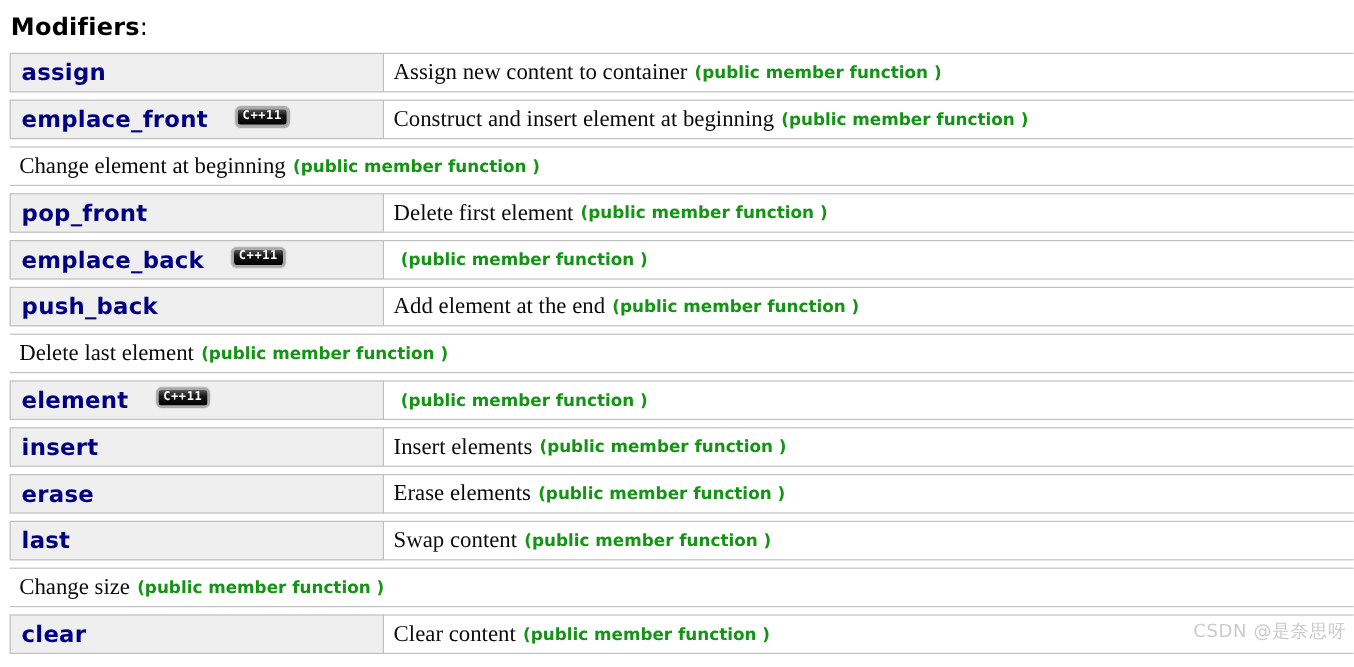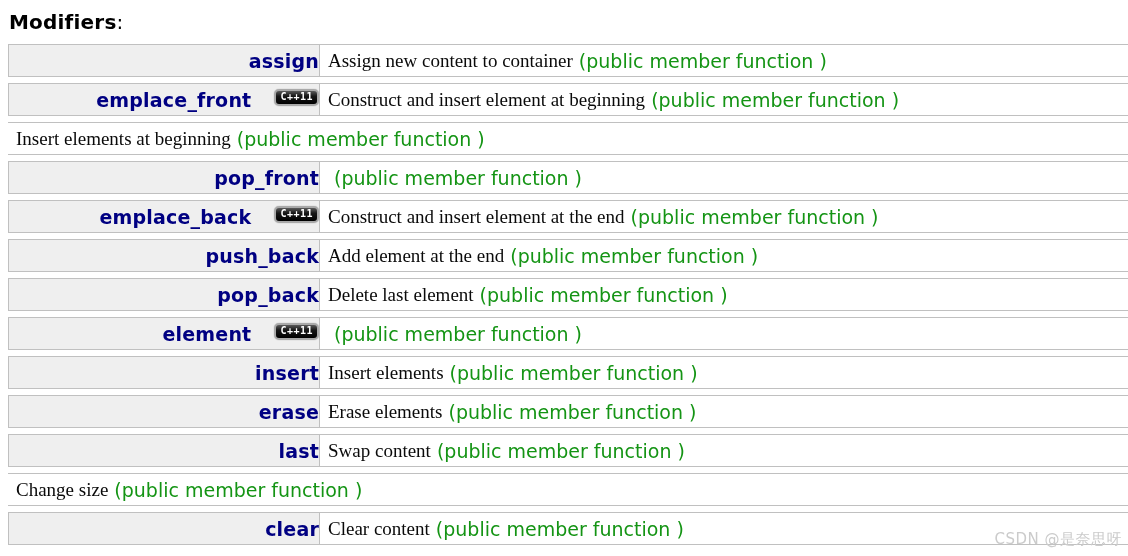--- a/index.html
+++ b/index.html
@@ -32,21 +32,20 @@
     height: 33px;
   }
   .cell-left {
     width: 312px;
     flex: 0 0 312px;
     background: var(--row-bg, #efefef);
     border: 1px solid var(--border-col, #c0c0c0);
     display: flex;
     align-items: center;
     padding-left: 9px;
-    justify-content: flex-end;
   }
   .cell-right {
     flex: 1;
     background: #ffffff;
     border: 1px solid var(--border-col, #c0c0c0);
     border-left: none;
     display: flex;
     align-items: center;
     padding-left: 8px;
     white-space: nowrap;
@@ -76,27 +75,28 @@
     transform: translateY(-2px);
     box-shadow: 0 0 1px rgba(0,0,0,0.4);
   }
   .desc {
     color: #0a0a0a;
     font-size: 19px;
     font-family: Liberation Serif, serif;
   }
   .kind {
     color: var(--kind-col, #149414);
-    font-size: 19px;
+    font-size: 14px;
     margin-left: 6px;
+    font-weight: bold;
   }
   .watermark {
     position: absolute;
     right: 6px;
-    bottom: 7px;
+    bottom: 20px;
     color: var(--wm-col, #cbcbcb);
     font-size: 15px;
     letter-spacing: 0.5px;
     pointer-events: none;
   }
 </style>
 </head>
 <body>
 
 <div class="page">
@@ -123,62 +123,58 @@
       <span class="cpp11">C++11</span>
     </div>
     <div class="cell-right">
       <span class="desc">Construct and insert element at beginning</span>
       <span class="kind">(public member function )</span>
     </div>
   </div>
 
   <div class="row">
     <div class="cell-right">
-      <span class="desc">Insert elements at beginning</span>
+      <span class="desc">Change element at beginning</span>
       <span class="kind">(public member function )</span>
     </div>
   </div>
 
   <div class="row">
     <div class="cell-left">
       <a class="fn-link">pop_front</a>
 
     </div>
     <div class="cell-right">
+      <span class="desc">Delete first element</span>
       <span class="kind">(public member function )</span>
     </div>
   </div>
 
   <div class="row">
     <div class="cell-left">
       <a class="fn-link">emplace_back</a>
       <span class="cpp11">C++11</span>
     </div>
     <div class="cell-right">
-      <span class="desc">Construct and insert element at the end</span>
       <span class="kind">(public member function )</span>
     </div>
   </div>
 
   <div class="row">
     <div class="cell-left">
       <a class="fn-link">push_back</a>
 
     </div>
     <div class="cell-right">
       <span class="desc">Add element at the end</span>
       <span class="kind">(public member function )</span>
     </div>
   </div>
 
   <div class="row">
-    <div class="cell-left">
-      <a class="fn-link">pop_back</a>
-
-    </div>
     <div class="cell-right">
       <span class="desc">Delete last element</span>
       <span class="kind">(public member function )</span>
     </div>
   </div>
 
   <div class="row">
     <div class="cell-left">
       <a class="fn-link">element</a>
       <span class="cpp11">C++11</span>

